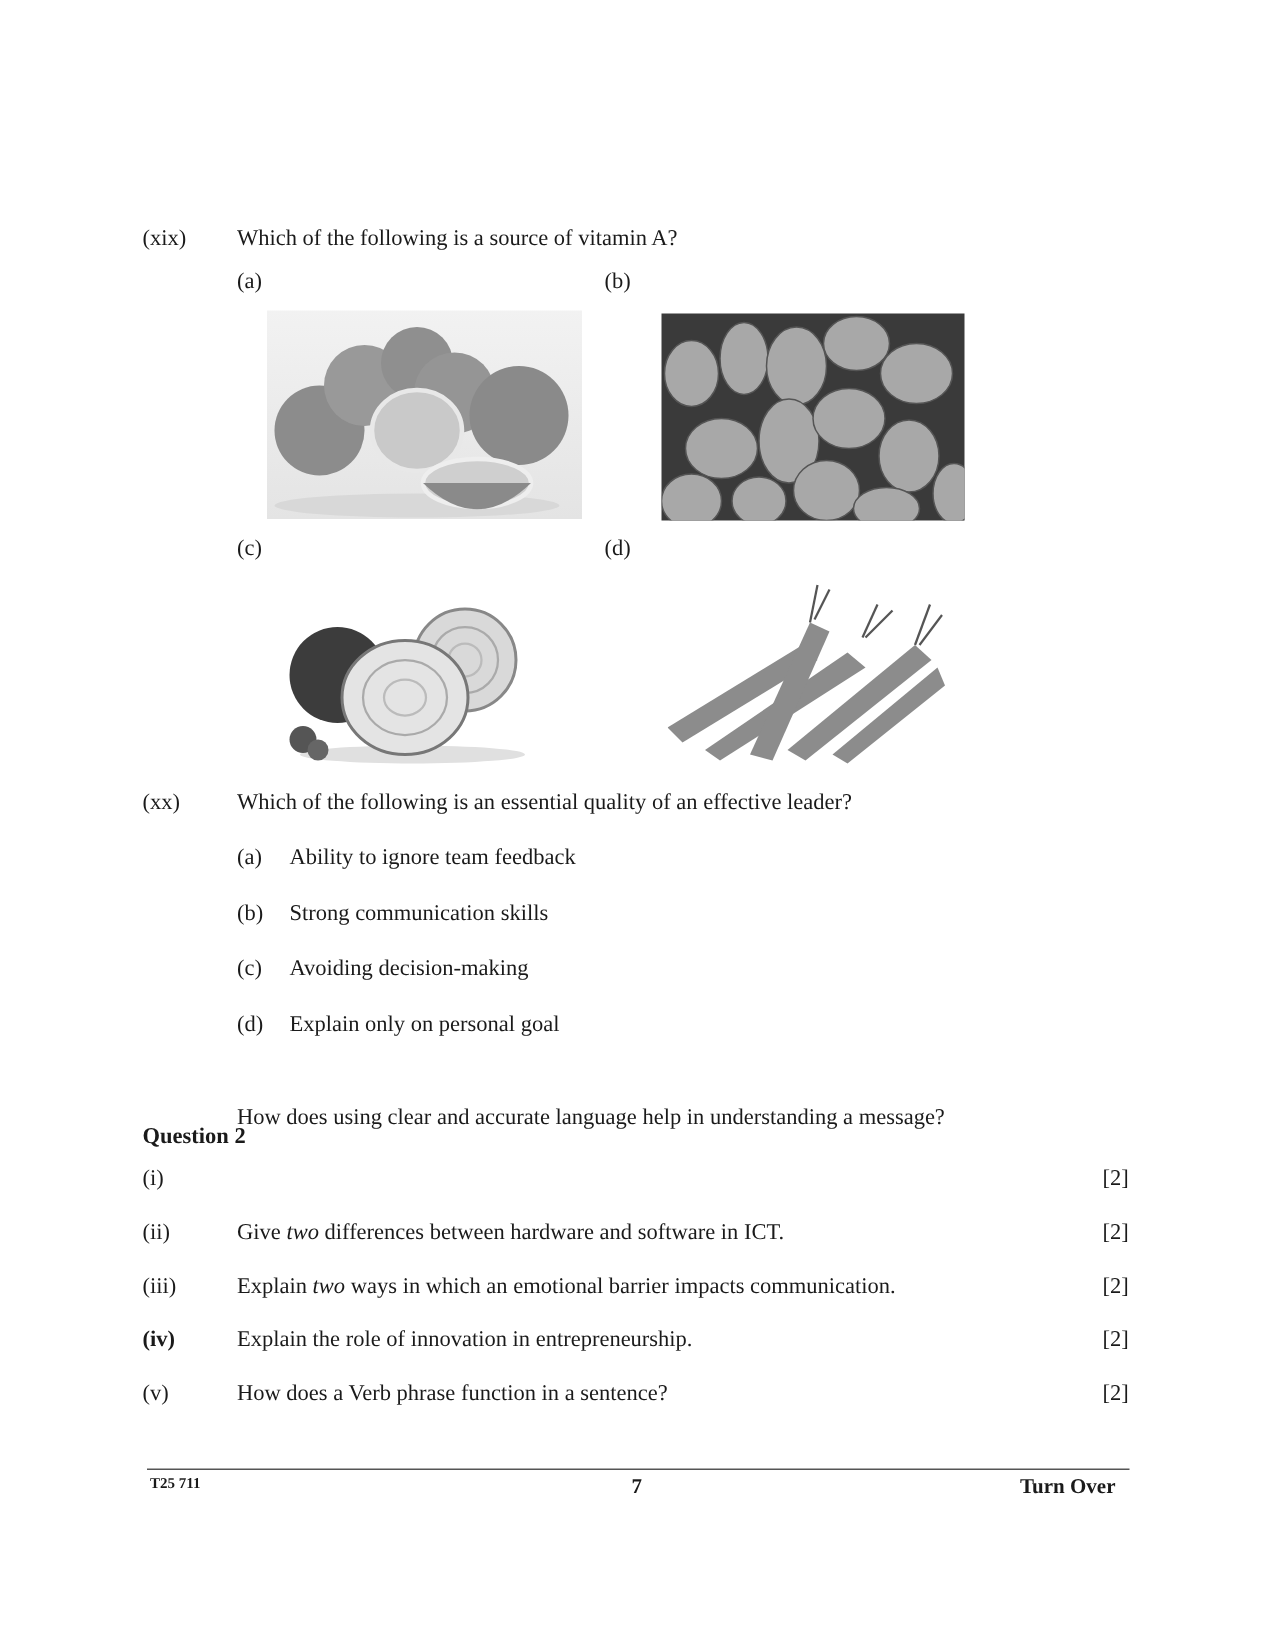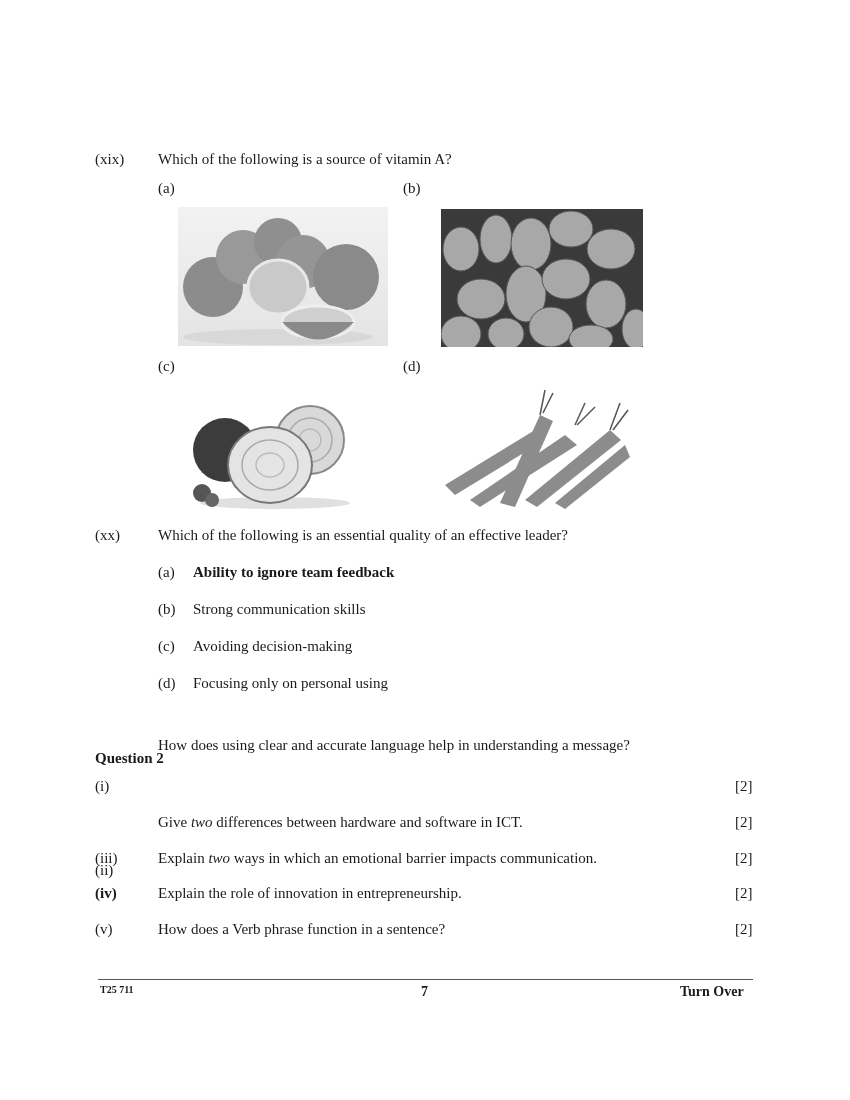--- a/index.html
+++ b/index.html
@@ -98,38 +98,38 @@
       <path d="M80 115 L165 45 L176 55 L92 122 Z"></path>
       <path d="M110 118 L180 60 L185 72 L120 124 Z"></path>
     </g>
   </svg>
 </div>
 
 <div class="abs num" style="top:527px;">(xx)</div>
 <div class="abs q" style="top:527px;">Which of the following is an essential quality of an effective leader?</div>
 
 <div class="abs opt-letter" style="top:564px;">(a)</div>
-<div class="abs opt-text" style="top:564px;font-weight:bold;">Ability to ignore team feedback</div>
+<div class="abs opt-text" style="top:564px;">Ability to ignore team feedback</div>
 
 <div class="abs opt-letter" style="top:601px;">(b)</div>
 <div class="abs opt-text" style="top:601px;">Strong communication skills</div>
 
 <div class="abs opt-letter" style="top:638px;">(c)</div>
 <div class="abs opt-text" style="top:638px;">Avoiding decision-making</div>
 
 <div class="abs opt-letter" style="top:675px;">(d)</div>
-<div class="abs opt-text" style="top:675px;">Focusing only on personal using</div>
+<div class="abs opt-text" style="top:675px;">Explain only on personal goal</div>
 
 <div class="abs num bold" style="top:750px;">Question 2</div>
 
 <div class="abs num" style="top:778px;">(i)</div>
 <div class="abs q" style="top:737px;"><span>How does using clear and accurate language help in understanding a message?</span></div>
 <div class="abs marks" style="top:778px;">[2]</div>
 
-<div class="abs num" style="top:862px;">(ii)</div>
+<div class="abs num" style="top:814px;">(ii)</div>
 <div class="abs q" style="top:814px;text-align:center;"><span>Give </span><em>two</em><span> differences between hardware and software in ICT.</span></div>
 <div class="abs marks" style="top:814px;">[2]</div>
 
 <div class="abs num" style="top:850px;">(iii)</div>
 <div class="abs q" style="top:850px;"><span>Explain </span><em>two</em><span> ways in which an emotional barrier impacts communication.</span></div>
 <div class="abs marks" style="top:850px;">[2]</div>
 
 <div class="abs num" style="top:885px;font-weight:bold;">(iv)</div>
 <div class="abs q" style="top:885px;"><span>Explain the role of innovation in entrepreneurship.</span></div>
 <div class="abs marks" style="top:885px;">[2]</div>

